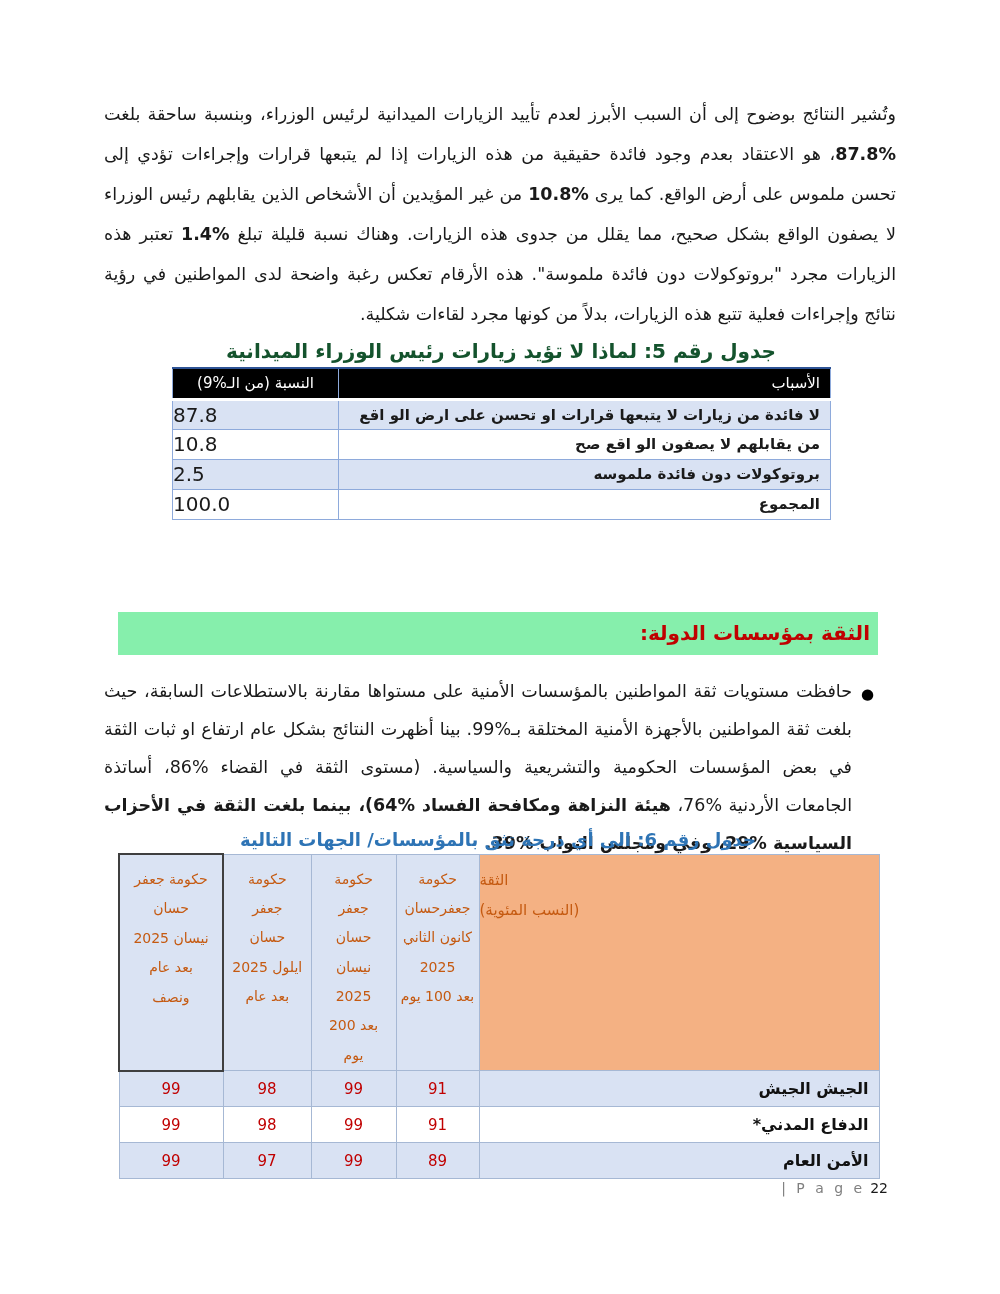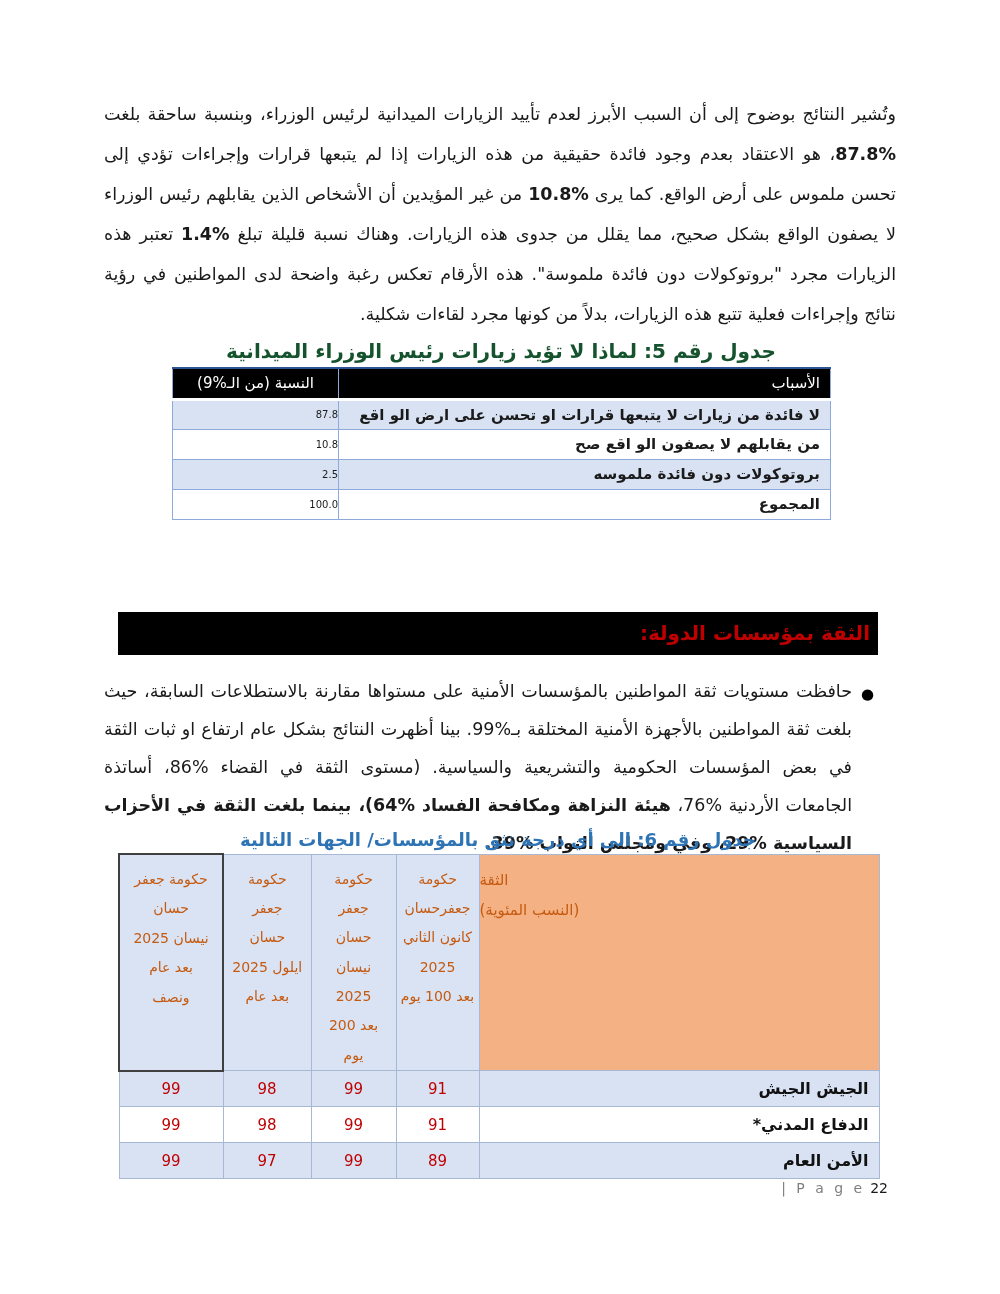--- a/index.html
+++ b/index.html
@@ -25,26 +25,26 @@
   }
   .t5 th, .t5 td { border:1px solid #8EAADB; }
   .t5 th {
     background:#000000; color:#ffffff; font-weight:normal; font-size:15px;
     height:31px; border-bottom:3px solid #ffffff; border-top:2px solid #2E5395;
   }
   .t5 th.reasons { width:492px; text-align:right; padding-right:10px; }
   .t5 th.pct { width:166px; text-align:center; }
   .t5 td { height:30px; }
   .t5 td.reason { text-align:right; padding-right:10px; font-weight:bold; font-size:15px; }
-  .t5 td.val { text-align:right; font-size:10px; direction:ltr; }
+  .t5 td.val { text-align:left; font-size:20px; direction:ltr; }
   .t5 tbody tr:nth-child(odd) { background:#D9E2F3; }
   
   .band {
     position:absolute; top:612px; left:118px; width:760px; height:43px;
-    background:#000000; direction:rtl;
+    background:#86efac; direction:rtl;
   }
   .band .title {
     display:block; color:#C00000; font-weight:bold; font-size:20px;
     line-height:43px; padding-right:8px; text-align:right;
   }
   
   .bullet-para {
     position:absolute; top:672px; left:104px; width:774px;
     direction:rtl; font-size:17.5px; line-height:38px; text-align:justify;
     padding-right:26px;

